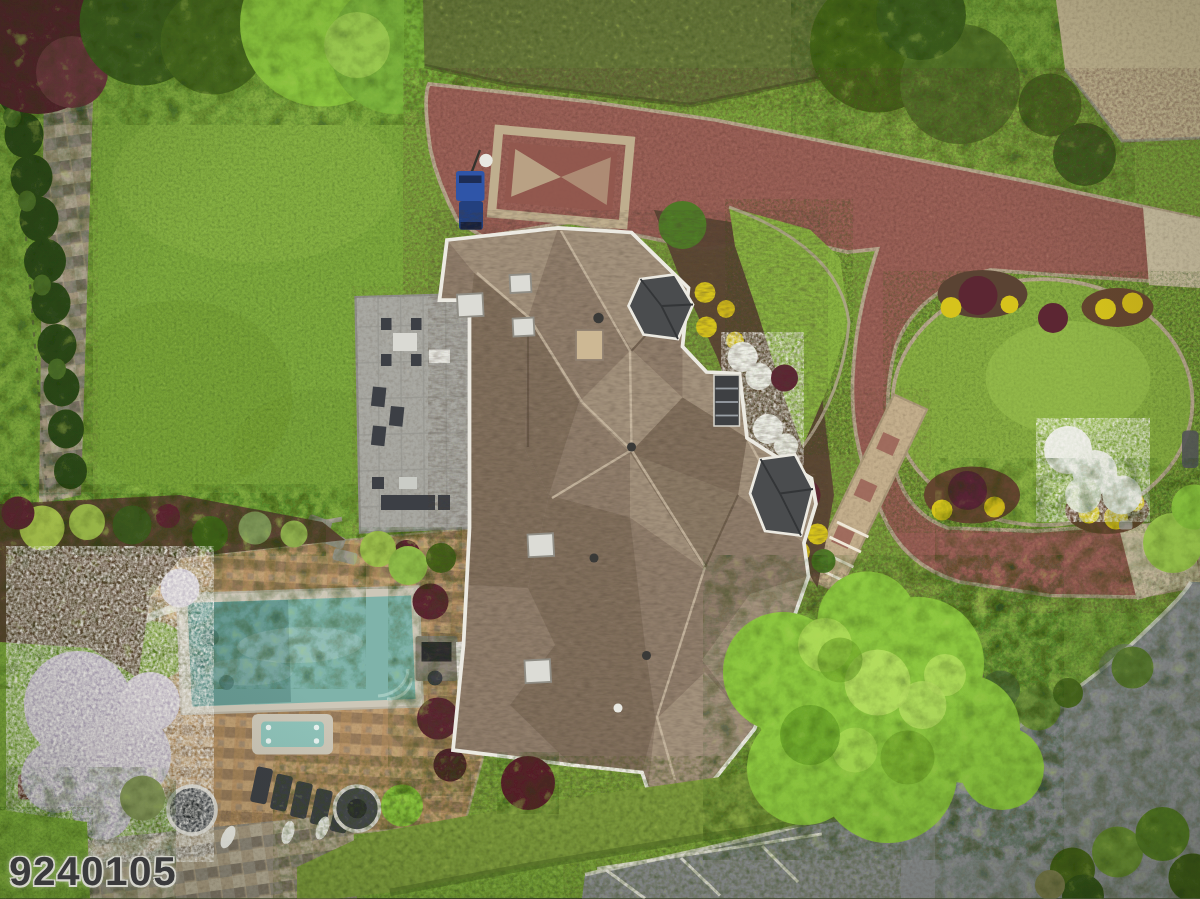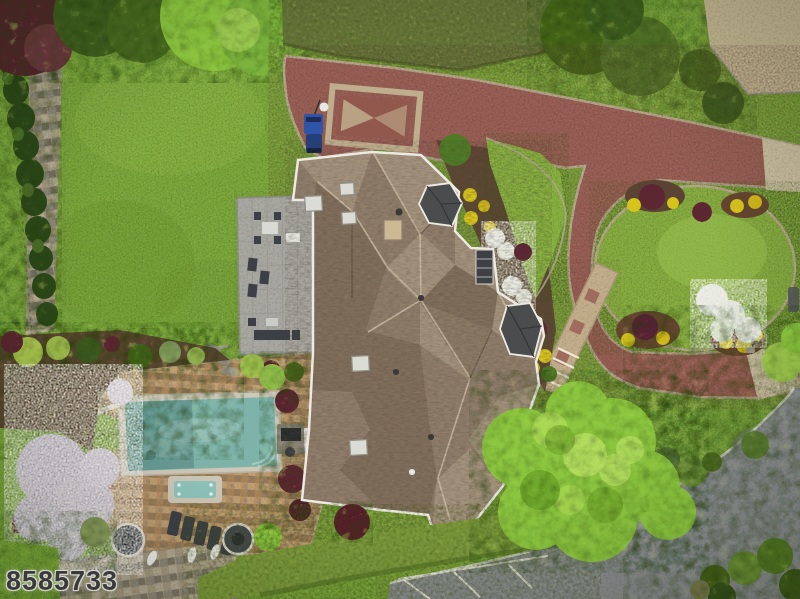--- a/index.html
+++ b/index.html
@@ -551,14 +551,14 @@
   <circle cx="570" cy="500" r="15" fill="#a8d855" opacity="0.8"></circle>
   <circle cx="630" cy="450" r="14" fill="#b7df63" opacity="0.75"></circle>
   <circle cx="540" cy="490" r="20" fill="#639d26" opacity="0.7"></circle>
   <circle cx="605" cy="505" r="18" fill="#6ea32c" opacity="0.65"></circle>
   <circle cx="560" cy="440" r="15" fill="#6ea32c" opacity="0.6"></circle>
 </g>
 
 <rect x="0" y="0" width="800" height="599" fill="url(#vig)"></rect>
 </svg>
 
-<div class="watermark">8585733</div>
+<div class="watermark">9240105</div>
 </div>
 
 </body></html>

